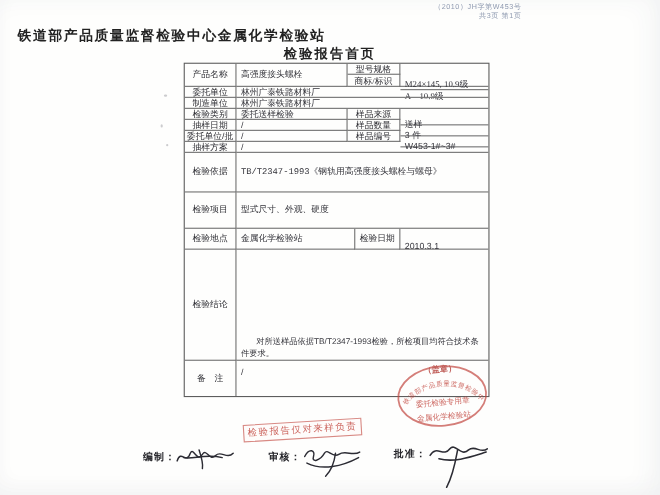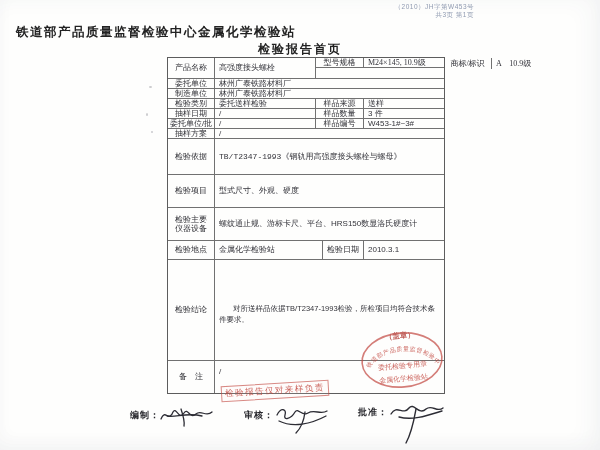--- a/index.html
+++ b/index.html
@@ -35,30 +35,30 @@
     border-right:1px solid #717171; border-bottom:1px solid #717171;
     overflow:visible; font-size:8px; color:#33333a; line-height:1.15;
   }
   .r .c:last-child { border-right:none; }
   .r:last-child > .c { border-bottom:none; }
   .lab { justify-content:center; text-align:center; white-space:nowrap; color:#2e2e34; }
   .val { padding-left:4px; padding-right:2px; }
   .pre { white-space:pre-line; }
   .wrap { white-space:normal; }
   
-  .w47{width:47px;} .w101{width:101px;} .w48{width:48px;} .w80{width:80px;}
+  .w47{width:47px;} .w101{width:101px;} .w48{width:48px;} .w80{width:80px;margin-top:14px;}
   .w128{width:128px;} .w228{width:229px;} .w108{width:108px;} .w41{width:41px;}
   
   .h21{height:21px;font-family:Liberation Serif, serif;} .h10{height:10px;} .h36{height:36px;font-family:Liberation Mono, monospace;} .h33{height:33px;}
   .h19{height:19px;} .h101{height:101px;} .h32{height:32px;}
-  .stack { flex-direction:row; padding:0; align-items:stretch; }
+  .stack { flex-direction:column; padding:0; align-items:stretch; }
   .stack .r { height:50%; }
   .stack .r .c { height:100%; }
   .stack .r:last-child .c { border-bottom:none; }
-  .conclusion-cell { align-items:center; padding-top:8px; }
+  .conclusion-cell { align-items:flex-end; padding-top:8px; }
   .conclusion-text { font-size:7.5px; text-indent:14px; line-height:1.5; }
   
   .seal {
     position:absolute; left:352px; top:320px; width:100px; height:80px;
     transform:rotate(-5deg); opacity:0.82; pointer-events:none; z-index:5;
   }
   
   .liability {
     position:absolute; left:221px; top:383px; z-index:5;
     font-size:8.5px; letter-spacing:1.5px; color:#c2473f;
@@ -148,25 +148,20 @@
     <div class="r h36">
       <div class="c lab w47">检验依据</div>
       <div class="c val w228 wrap">TB/T2347-1993《钢轨用高强度接头螺栓与螺母》</div>
     </div>
 
     <div class="r h33">
       <div class="c lab w47">检验项目</div>
       <div class="c val w228 wrap">型式尺寸、外观、硬度</div>
     </div>
 
-    <div class="r h33">
-      <div class="c lab w47 pre" style="white-space:pre-line;">检验主要
-仪器设备</div>
-      <div class="c val w228 wrap">螺纹通止规、游标卡尺、平台、HRS150数显洛氏硬度计</div>
-    </div>
 
     <div class="r h19">
       <div class="c lab w47">检验地点</div>
       <div class="c val w108">金属化学检验站</div>
       <div class="c lab w41">检验日期</div>
       <div class="c val w80">2010.3.1</div>
     </div>
 
     <div class="r h101">
       <div class="c lab w47">检验结论</div>

